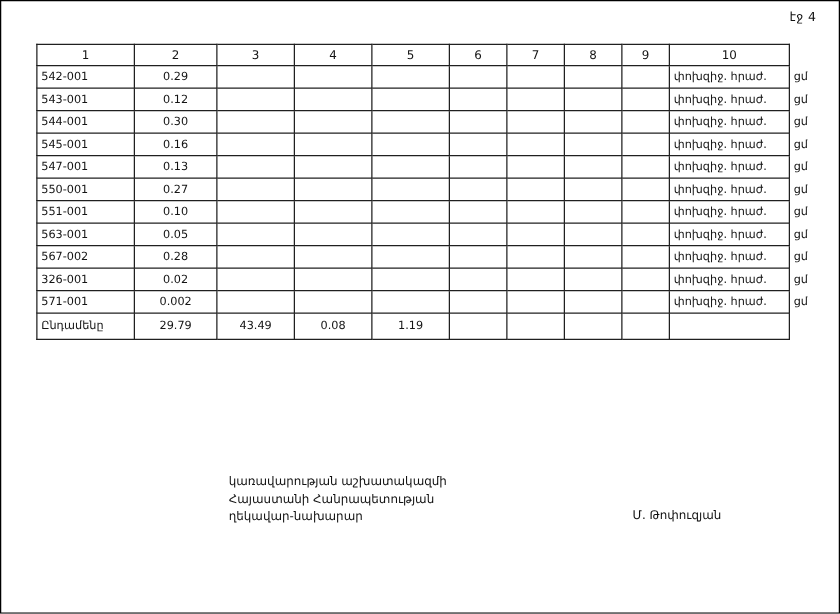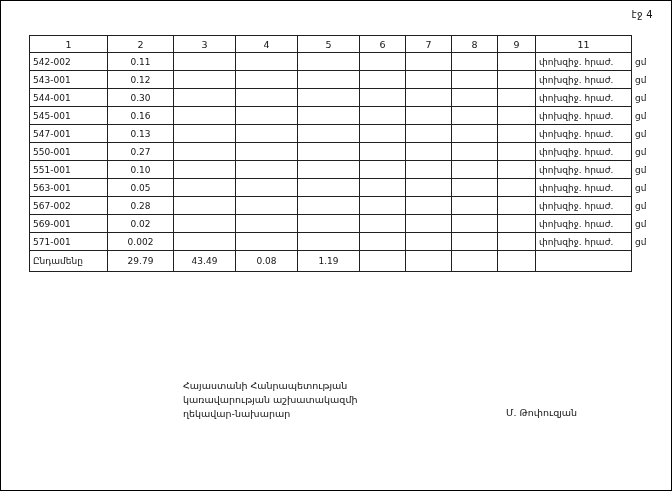--- a/index.html
+++ b/index.html
@@ -102,26 +102,26 @@
     <tr class="header-row">
           <td class="c-num">1</td>
           <td class="c-num">2</td>
           <td class="c-num">3</td>
           <td class="c-num">4</td>
           <td class="c-num">5</td>
           <td class="c-num">6</td>
           <td class="c-num">7</td>
           <td class="c-num">8</td>
           <td class="c-num">9</td>
-          <td class="c-num">11</td>
+          <td class="c-num">10</td>
           <td class="c-tail" style="border-top: none; border-right: none; border-bottom: none;"></td>
         </tr>
         <tr>
-          <td class="c-code">542-002</td>
-          <td class="c-num">0.11</td>
+          <td class="c-code">542-001</td>
+          <td class="c-num">0.29</td>
           <td class="c-num"></td>
           <td class="c-num"></td>
           <td class="c-num"></td>
           <td class="c-num"></td>
           <td class="c-num"></td>
           <td class="c-num"></td>
           <td class="c-num"></td>
           <td class="c-note">փոխզիջ. հրաժ.</td>
           <td class="c-tail" style="border-top: none; border-right: none; border-bottom: none;">ցմ</td>
         </tr>
@@ -223,21 +223,21 @@
           <td class="c-num"></td>
           <td class="c-num"></td>
           <td class="c-num"></td>
           <td class="c-num"></td>
           <td class="c-num"></td>
           <td class="c-num"></td>
           <td class="c-note">փոխզիջ. հրաժ.</td>
           <td class="c-tail" style="border-top: none; border-right: none; border-bottom: none;">ցմ</td>
         </tr>
         <tr>
-          <td class="c-code">569-001</td>
+          <td class="c-code">326-001</td>
           <td class="c-num">0.02</td>
           <td class="c-num"></td>
           <td class="c-num"></td>
           <td class="c-num"></td>
           <td class="c-num"></td>
           <td class="c-num"></td>
           <td class="c-num"></td>
           <td class="c-num"></td>
           <td class="c-note">փոխզիջ. հրաժ.</td>
           <td class="c-tail" style="border-top: none; border-right: none; border-bottom: none;">ցմ</td>
@@ -265,20 +265,20 @@
           <td class="c-num" style="height: 20px;"></td>
           <td class="c-num" style="height: 20px;"></td>
           <td class="c-num" style="height: 20px;"></td>
           <td class="c-note" style="height: 20px;"></td>
           <td class="c-tail" style="border: none;"></td>
         </tr>
       </tbody>
   </table>
 
   <div id="footer-block">
+    <div>կառավարության աշխատակազմի</div>
     <div>Հայաստանի Հանրապետության</div>
-    <div>կառավարության աշխատակազմի</div>
     <div>ղեկավար-նախարար</div>
   </div>
 
   <div id="signature">Մ. Թոփուզյան</div>
 
 </div>
 
 </body></html>

